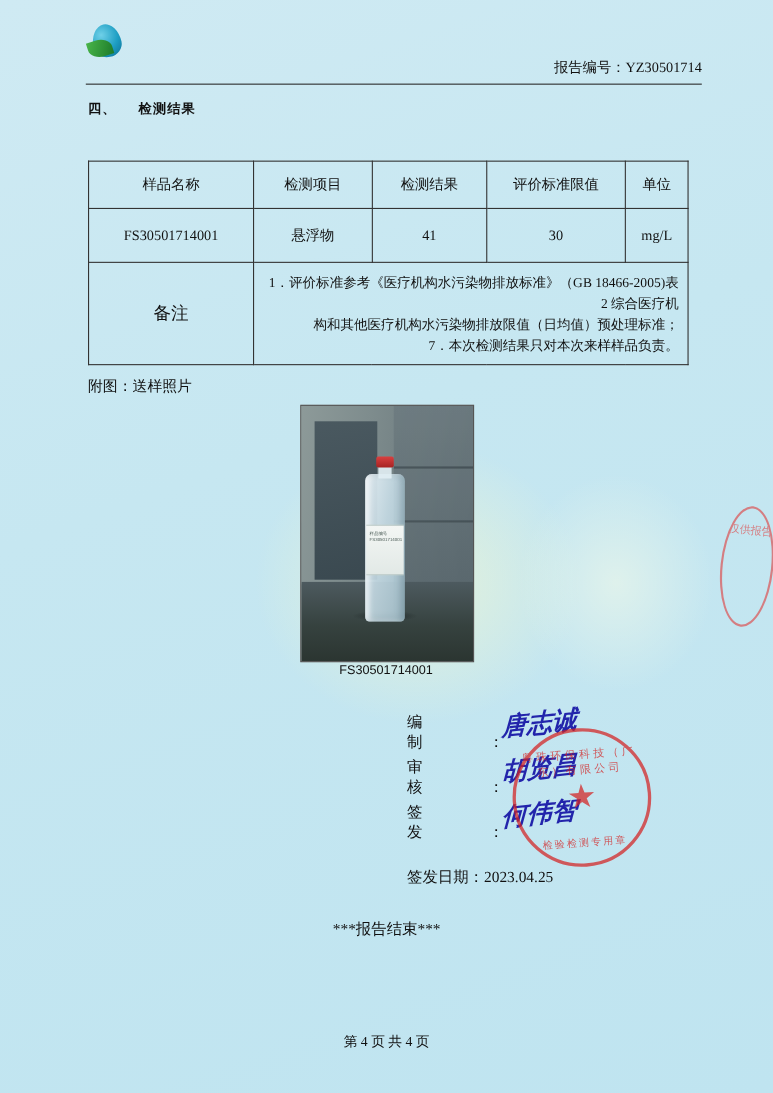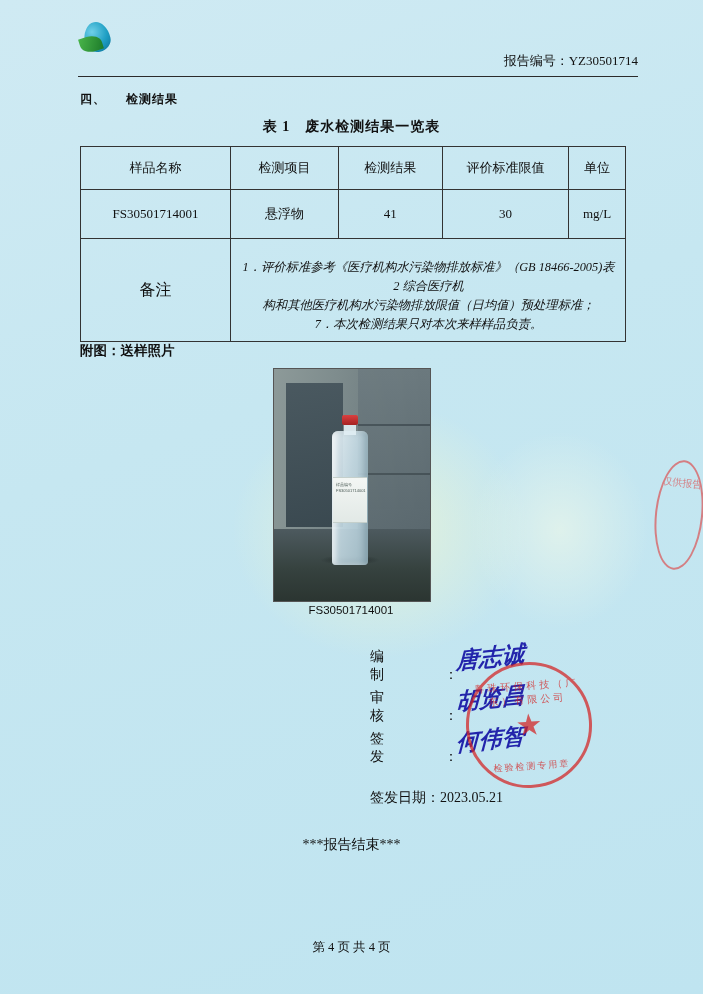--- a/index.html
+++ b/index.html
@@ -138,35 +138,33 @@
     border: 1px solid #333;
     text-align: center;
     vertical-align: middle;
     font-weight: normal;
     padding: 0;
   }
   .tbl thead td { height: 42px; font-size: 13px; }
   .tbl tbody td.data { height: 48px; font-size: 13px; }
   .tbl td.note-label { height: 64px; font-size: 16px; }
   .tbl td.note-body {
-    text-align: center;
-    padding: 19px 8px 7px 9px;
+    text-align: right;
+    padding: 9px 8px 7px 9px;
     line-height: 19px;
     font-size: 12.3px;
-    font-style: italic;
   }
   .note-line { display: block; }
 
   
   .attach-label {
     position: absolute;
     left: 80px; top: 342px;
     font-size: 13.5px;
     color: #111;
-    font-weight: bold;
   }
   .photo-frame {
     position: absolute;
     left: 273px; top: 368px;
     width: 156px; height: 232px;
     border: 1px solid #555;
     overflow: hidden;
     background: #9aa3a0;
   }
   .photo-bg {
@@ -378,21 +376,20 @@
     </div>
     <div class="report-no">
       <span>报告编号：</span><span>YZ30501714</span>
     </div>
   </div>
   <div class="header-rule"></div>
 
   <div class="section-title">
     <span class="num">四、</span><span>检测结果</span>
   </div>
-  <div class="table-caption">表 1　废水检测结果一览表</div>
 
   <table class="tbl">
     <thead>
       <tr>
         <td style="width:154px">样品名称</td>
         <td style="width:114px">检测项目</td>
         <td style="width:110px">检测结果</td>
         <td style="width:134px">评价标准限值</td>
         <td style="width:58px">单位</td>
       </tr>
@@ -452,18 +449,18 @@
   </div>
 
   <div class="stamp-round">
     <div class="stamp-arc">粤珠环保科技（广东）有限公司</div>
     <div class="star">★</div>
     <div class="stamp-bottom">检验检测专用章</div>
   </div>
   <div class="stamp-side">仅供报告</div>
 
   <div class="sig-date">
-    <span>签发日期：</span><span>2023.05.21</span>
+    <span>签发日期：</span><span>2023.04.25</span>
   </div>
 
   <div class="end-mark">***报告结束***</div>
   <div class="footer">第 4 页 共 4 页</div>
 </div>
 
 </body></html>

